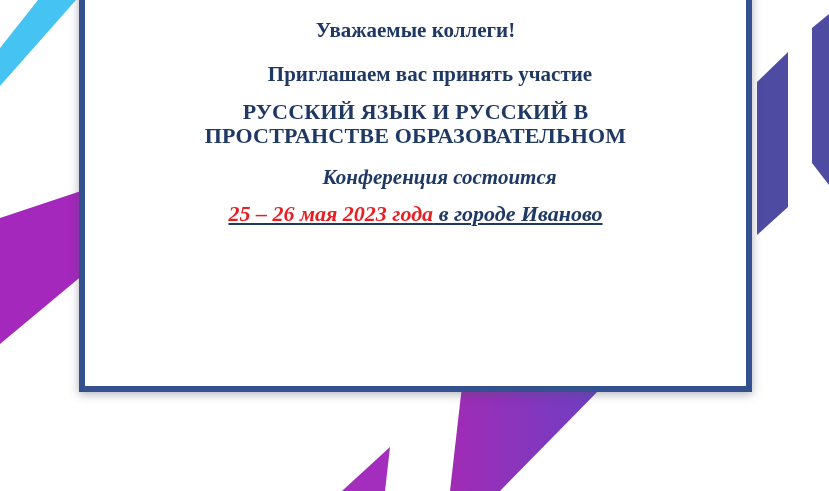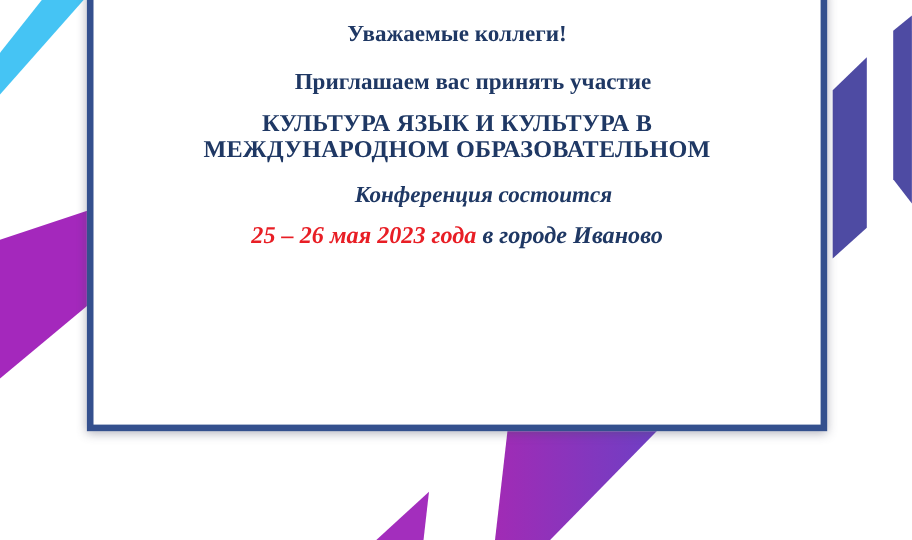--- a/index.html
+++ b/index.html
@@ -22,21 +22,21 @@
   .content{
     padding-top:22px;
     text-align:center;
     color:#1F3864;
     font-weight:bold;
   }
   .greet{margin:0;font-size:21px;line-height:24px;}
   .invite{margin-top:20px;font-size:21px;line-height:24px;padding-left:29px;}
   .title{margin-top:14px;font-size:22px;line-height:24px;letter-spacing:0.2px;}
   .subtitle{margin:17px 0 0;font-style:italic;font-size:21px;line-height:24px;padding-left:48px;}
-  .dateline{margin:13px 0 0;font-style:italic;font-size:22px;line-height:24px;}
+  .dateline{margin:13px 0 0;font-style:italic;font-size:22px;line-height:24px;text-decoration:underline;}
   .red{color:#E81E25;}
 </style>
 </head>
 <body>
 
 <div class="stage">
 
   <svg class="decor" width="829" height="491" viewBox="0 0 829 491">
     <defs>
       <linearGradient id="wedgeGrad" x1="0" y1="0" x2="1" y2="0">
@@ -55,22 +55,22 @@
   <div class="card">
     <div class="content">
 
       <p class="greet">Уважаемые коллеги!</p>
 
       <div class="invite">
         <div>Приглашаем вас принять участие</div>
       </div>
 
       <div class="title">
-        <div>КУЛЬТУРА ЯЗЫК И КУЛЬТУРА В</div>
-        <div>МЕЖДУНАРОДНОМ ОБРАЗОВАТЕЛЬНОМ</div>
+        <div>РУССКИЙ ЯЗЫК И РУССКИЙ В</div>
+        <div>ПРОСТРАНСТВЕ ОБРАЗОВАТЕЛЬНОМ</div>
       </div>
 
       <p class="subtitle">Конференция состоится</p>
 
       <p class="dateline"><span class="red">25 – 26 мая 2023 года</span><span> в городе Иваново</span></p>
 
     </div>
   </div>
 
 </div>

